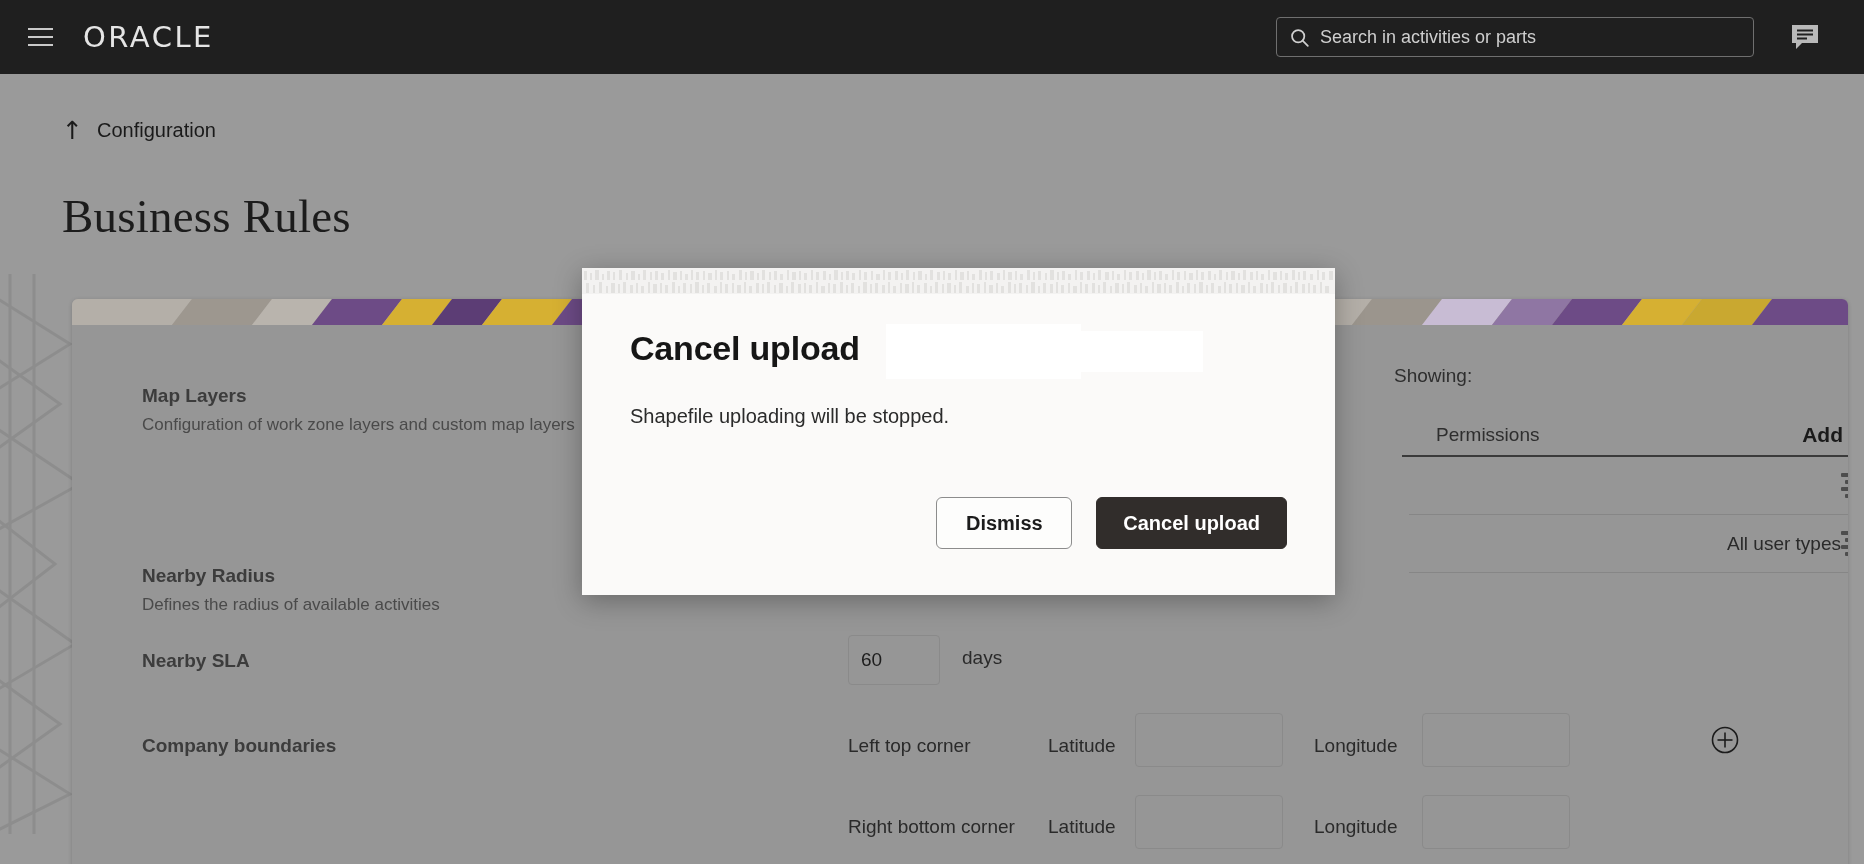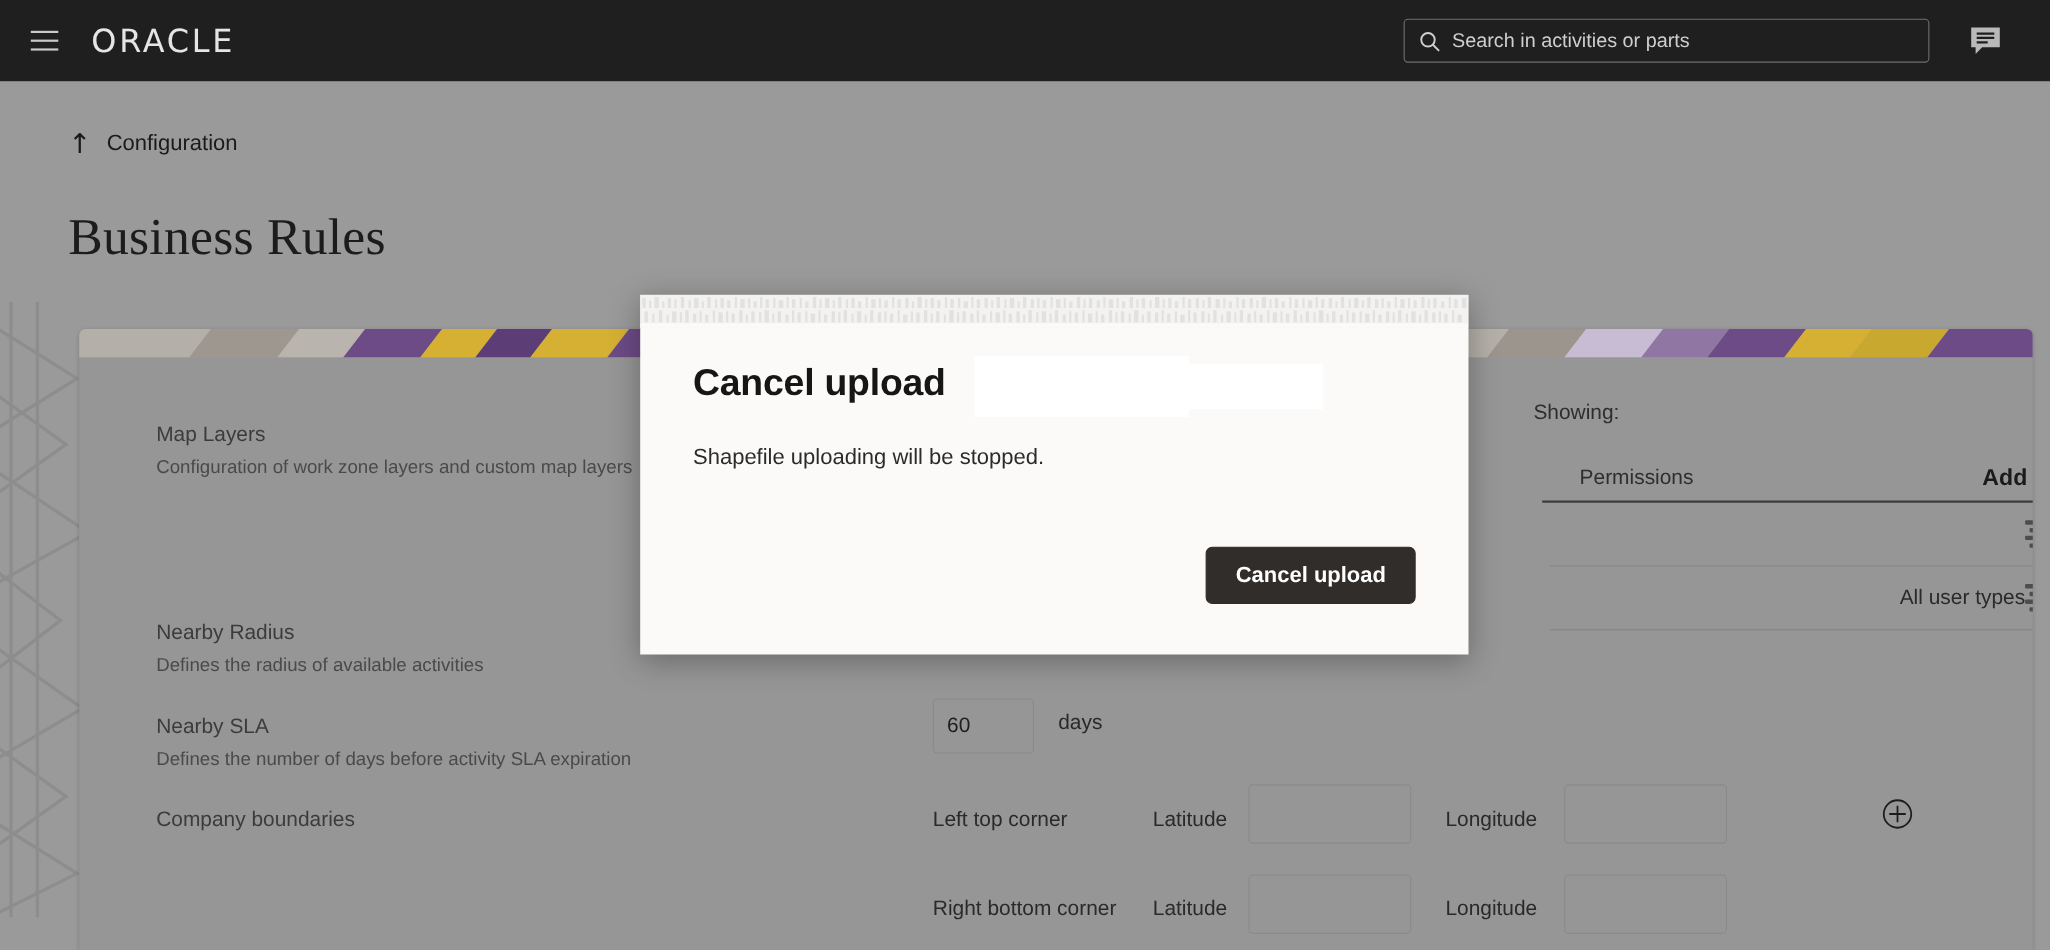--- a/index.html
+++ b/index.html
@@ -145,21 +145,21 @@
   #card-inner {
     position: absolute;
     top: 26px; left: 0;
     width: 1776px;
     height: 614px;
   }
 
   .row-label {
     position: absolute;
     font-size: 19px;
-    font-weight: normal;
+    font-weight: bold;
     color: #3c3c3c;
   }
   .row-desc {
     position: absolute;
     font-size: 17px;
     color: #4a4a4a;
   }
   .field-box {
     position: absolute;
     border: 1px solid #8a8a8a;
@@ -448,21 +448,20 @@
     <div id="card-inner">
 
       <div class="row-label" style="left:70px; top:60px;">Map Layers</div>
       <div class="row-desc" style="left:70px; top:90px;">Configuration of work zone layers and custom map layers</div>
 
       <div class="row-label" style="left:70px; top:240px;">Nearby Radius</div>
       <div class="row-desc" style="left:70px; top:270px;">Defines the radius of available activities</div>
       <input class="field-box" style="left: 776px; top: 215px; width: 92px; height: 50px;" type="text" value="">
 
       <div class="row-label" style="left:70px; top:325px;">Nearby SLA</div>
-      <div class="row-desc" style="left:70px; top:355px;">Defines the number of days before activity SLA expiration</div>
       <input class="field-box" style="left: 776px; top: 310px; width: 92px; height: 50px;" type="text" value="60">
       <div class="field-unit" style="left:890px; top:322px;">days</div>
 
       <div class="row-label" style="left:70px; top:410px;">Company boundaries</div>
 
       <div class="inline-label" style="left:776px; top:410px;">Left top corner</div>
       <div class="inline-label" style="left:976px; top:410px;">Latitude</div>
       <input class="field-box" style="left: 1063px; top: 388px; width: 148px; height: 54px;" type="text" value="">
       <div class="inline-label" style="left:1242px; top:410px;">Longitude</div>
       <input class="field-box" style="left: 1350px; top: 388px; width: 148px; height: 54px;" type="text" value="">
@@ -770,19 +769,20 @@
         <rect x="738" y="14" width="2" height="11"></rect>
           <rect x="743" y="18" width="4" height="7"></rect>
       </g>
       <rect x="0" y="26" width="753" height="4" fill="#fbfaf9"></rect>
     </svg>
 
     <div id="modal-title">Cancel upload</div>
     <div id="modal-message">Shapefile uploading will be stopped.</div>
 
     <div id="modal-actions">
+      <button id="dismiss-button">Dismiss</button>
       <button id="cancel-upload-button">Cancel upload</button>
     </div>
   </div>
 
   <div id="redact-a"></div>
   <div id="redact-b"></div>
 </div>
 
 </body></html>

